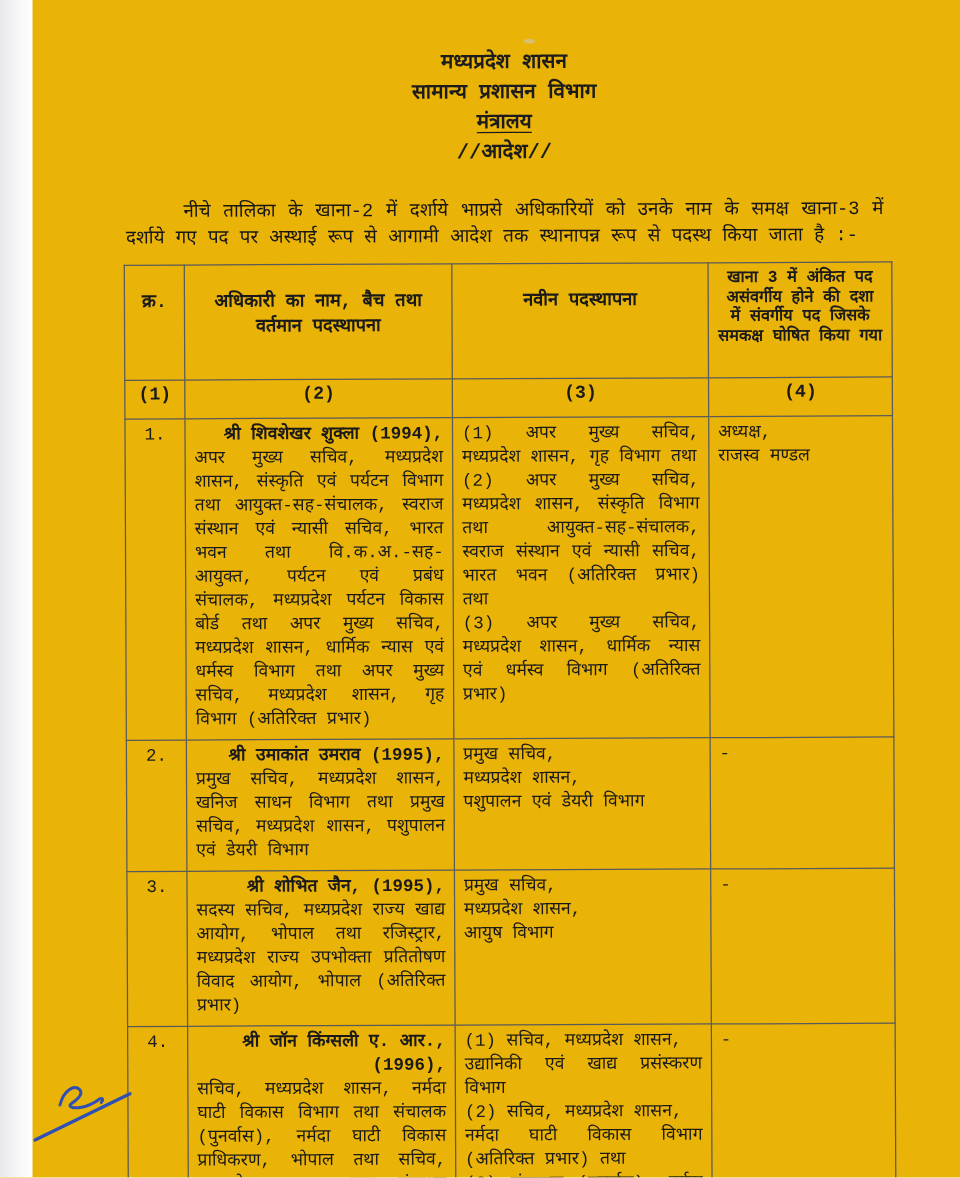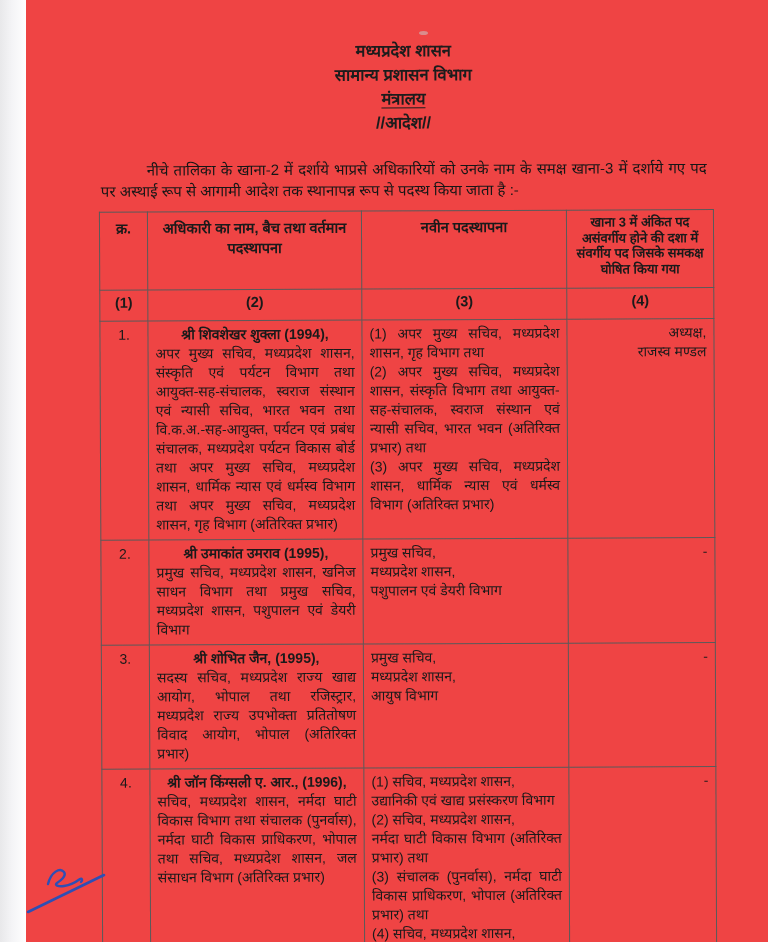--- a/index.html
+++ b/index.html
@@ -1,21 +1,21 @@
 <!DOCTYPE html>
 <html lang="hi"><head>
 <meta charset="utf-8">
 <style>
   html,body{margin:0;padding:0;background:#ffffff;}
   .page{
     position:relative;
     width:768px;height:942px;
-    background:#ef4444;
+    background:#eab308;
     overflow:hidden;
-    font-family:Liberation Sans, sans-serif;
+    font-family:Liberation Mono, monospace;
     color:#1c1c1c;
   }
   .scan-edge{
     position:absolute;left:0;top:0;bottom:0;width:26px;
     background:linear-gradient(90deg,#e8e8ea 0%,#f4f4f6 45%,#ffffff 100%);
     z-index:1;
   }
   .top-smudge{
     position:absolute;left:419px;top:31px;width:9px;height:4px;
     background:#c8c8c8;border-radius:50%;opacity:.55;z-index:2;
@@ -56,32 +56,32 @@
     vertical-align:top;
     padding:4px 7px 5px 7px;
     overflow:hidden;
   }
   col.c1{width:48px;}
   col.c2{width:214px;}
   col.c3{width:205px;}
   col.c4{width:147px;}
   tr.head-row th{
     font-weight:700;text-align:center;vertical-align:top;
-    font-size:14.5px;line-height:20px;height:66px;padding-top:6px;
+    font-size:14.5px;line-height:20px;height:66px;padding-top:20px;
   }
   tr.head-row th.small{font-size:13px;line-height:15.5px;padding-top:4px;}
   tr.colnum-row td{
     font-weight:700;text-align:center;height:24px;
     font-size:14.5px;padding:3px 2px;
   }
   td.sno{text-align:center;font-size:14px;padding-top:6px;}
-  .officer-name{font-weight:700;text-align:center;}
+  .officer-name{font-weight:700;text-align:right;}
   .officer-current{text-align:justify;}
   td.newpost{white-space:pre-line;text-align:justify;}
-  td.equiv{white-space:pre-line;text-align:right;padding-top:6px;}
+  td.equiv{white-space:pre-line;text-align:left;padding-top:6px;}
   tr.r1 td{height:194px;}
   tr.r2 td{height:88px;}
   tr.r3 td{height:106px;}
   tr.r4 td{height:180px;}
   .signature{
     position:absolute;left:14px;top:854px;z-index:3;
   }
 </style>
 </head>
 <body>

